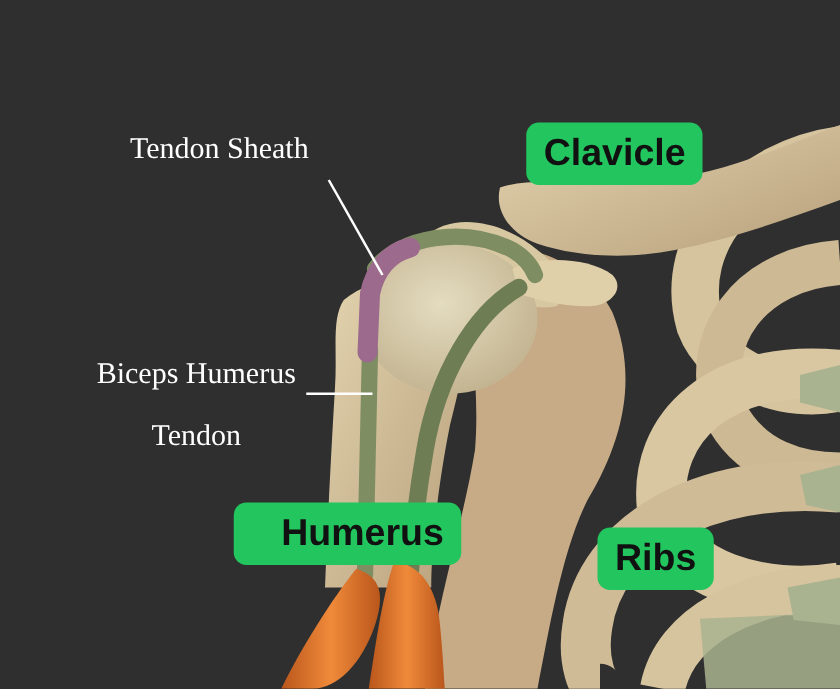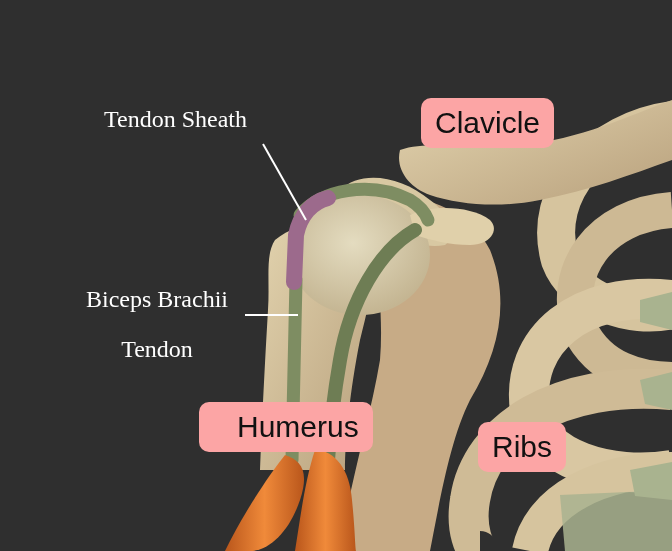--- a/index.html
+++ b/index.html
@@ -1,20 +1,20 @@
 <!DOCTYPE html>
 <html><head>
   <meta charset="utf-8">
   <style>
     html, body { margin: 0; padding: 0; }
     body { width: 672px; height: 551px; background: #2f2f2f; overflow: hidden; position: relative; font-family: "Liberation Sans", "DejaVu Sans", sans-serif; }
     #stage { position: absolute; left: 0; top: 0; width: 672px; height: 551px; }
     svg.anatomy { position: absolute; left: 0; top: 0; }
     .plain-label { position: absolute; color: #ffffff; font-size: 24px; line-height: 30px; text-align: center; white-space: nowrap; font-family: Liberation Serif, serif; }
-    .pill-label { position: absolute; background: #fca5a5; color: #111111; font-weight: normal; font-size: 30px; line-height: 34px; border-radius: 10px; padding: 8px 14px; white-space: nowrap; }
+    .pill-label { position: absolute; background: #22c55e; color: #111111; font-weight: bold; font-size: 30px; line-height: 34px; border-radius: 10px; padding: 8px 14px; white-space: nowrap; }
   </style>
 </head>
 <body>
 
 <div id="stage">
   <svg class="anatomy" width="672" height="551" viewBox="0 0 672 551">
     <defs>
       <linearGradient id="boneG" x1="0" y1="0" x2="1" y2="1">
         <stop offset="0" stop-color="#e2d3ae"></stop>
         <stop offset="1" stop-color="#b8a07c"></stop>
@@ -67,20 +67,20 @@
       <path d="M315 450 C335 450 350 470 352 500 C355 530 355 545 356 551 L295 551 C300 520 305 480 315 450 Z" fill="url(#muscleG)"></path>
     </g>
 
     <line x1="263" y1="144" x2="306" y2="220" stroke="#ffffff" stroke-width="2"></line>
     <line x1="245" y1="315" x2="298" y2="315" stroke="#ffffff" stroke-width="2"></line>
   </svg>
 
   <div class="plain-label" style="left:104px; top:104px;">Tendon Sheath</div>
 
   <div class="plain-label" style="left:72px; top:284px; width:170px;">
-    <div>Biceps Brachii</div>
+    <div>Biceps Humerus</div>
     <div style="margin-top:20px;">Tendon</div>
   </div>
 
   <div class="pill-label" style="left:421px; top:98px;">Clavicle</div>
-  <div class="pill-label" style="left:199px; top:402px;padding-left:38px;">Humerus</div>
+  <div class="pill-label" style="left:187px; top:402px;padding-left:38px;">Humerus</div>
   <div class="pill-label" style="left:478px; top:422px;">Ribs</div>
 </div>
 
 </body></html>

